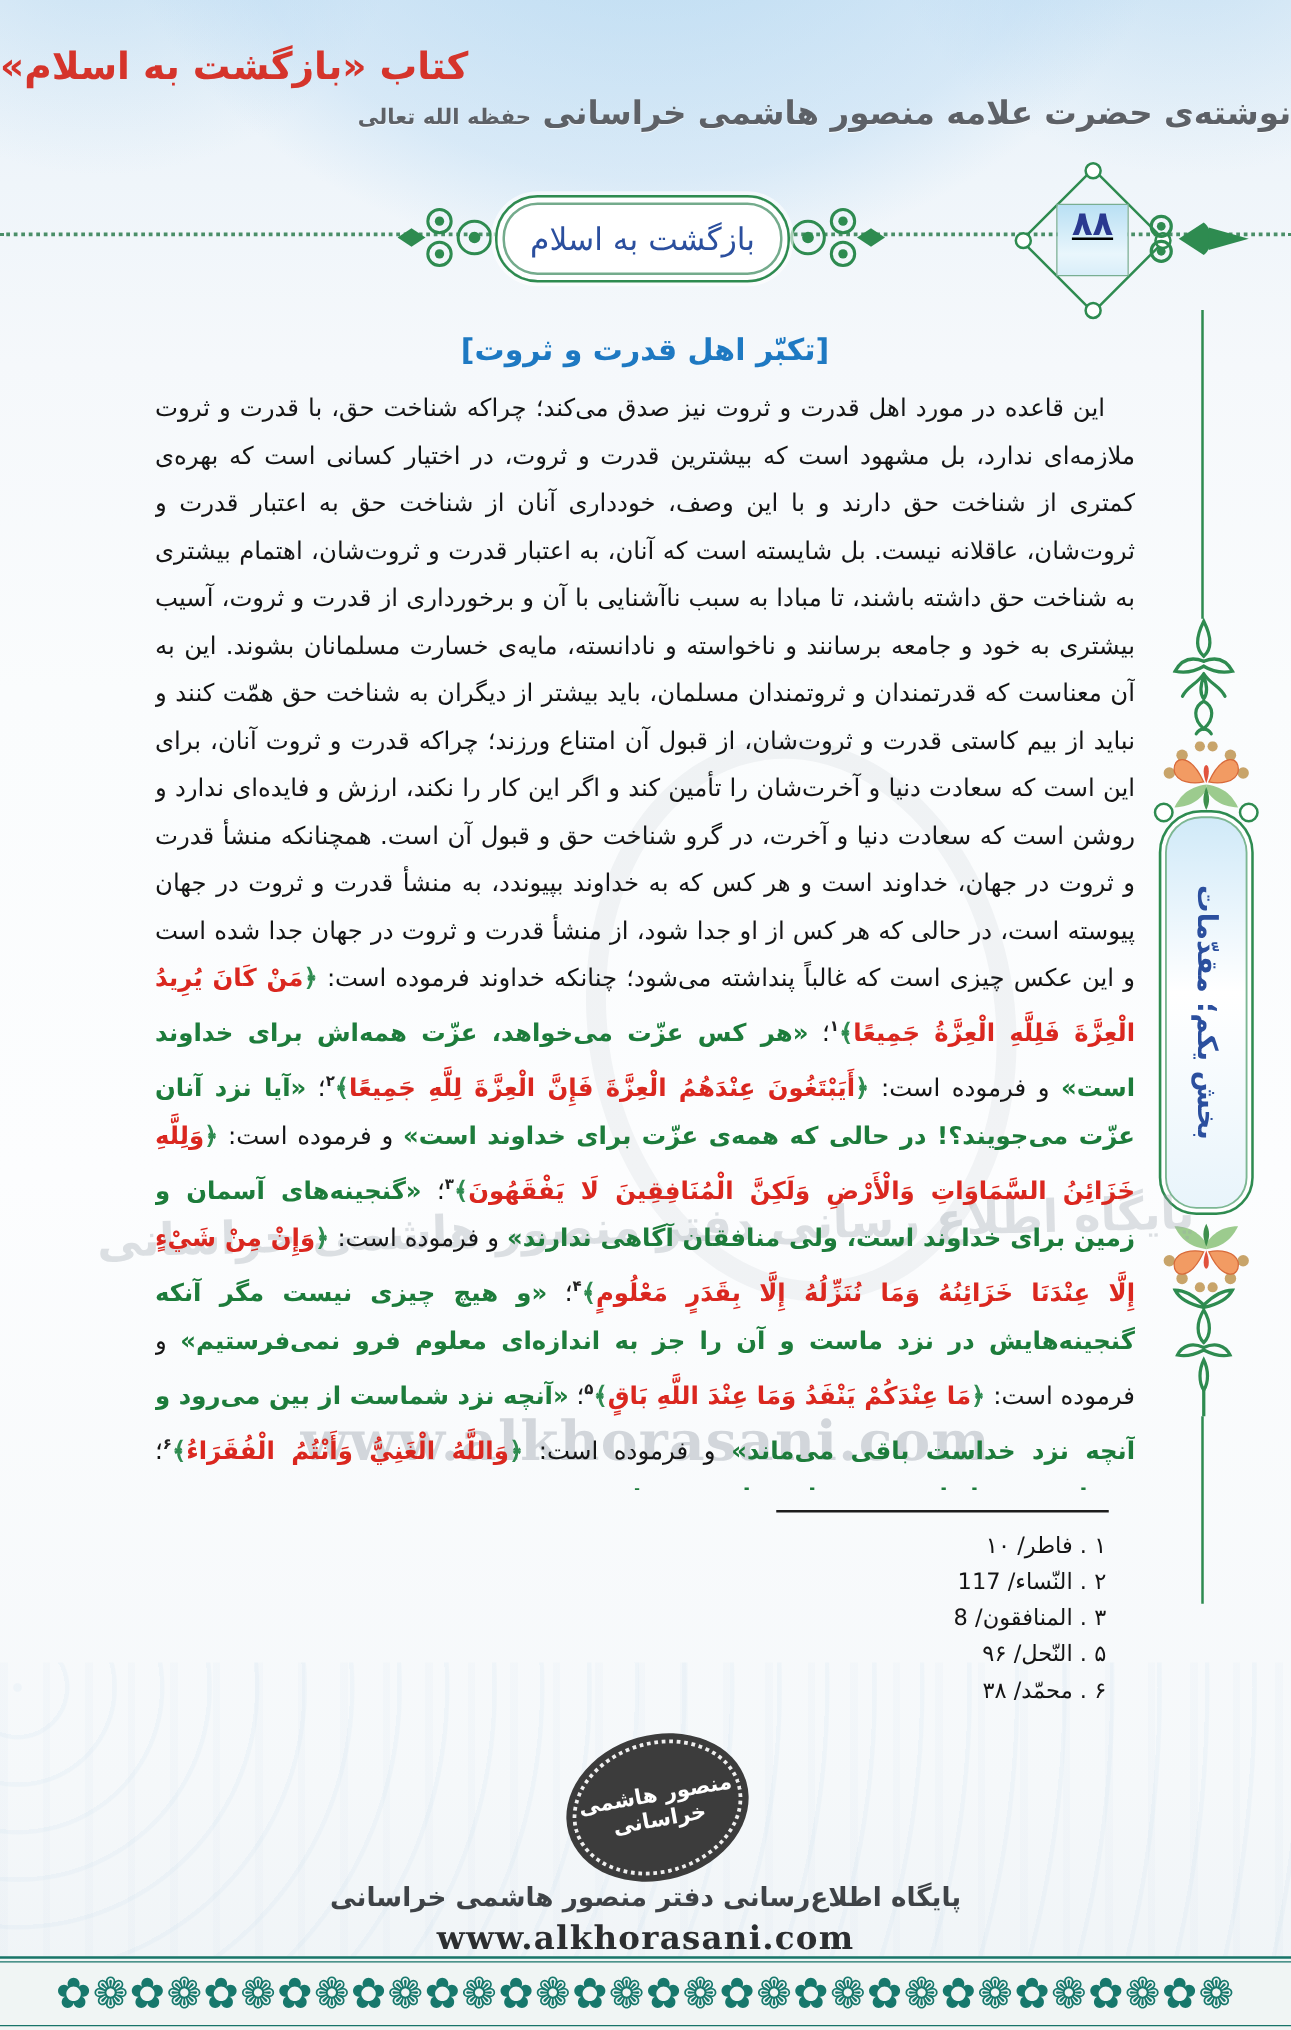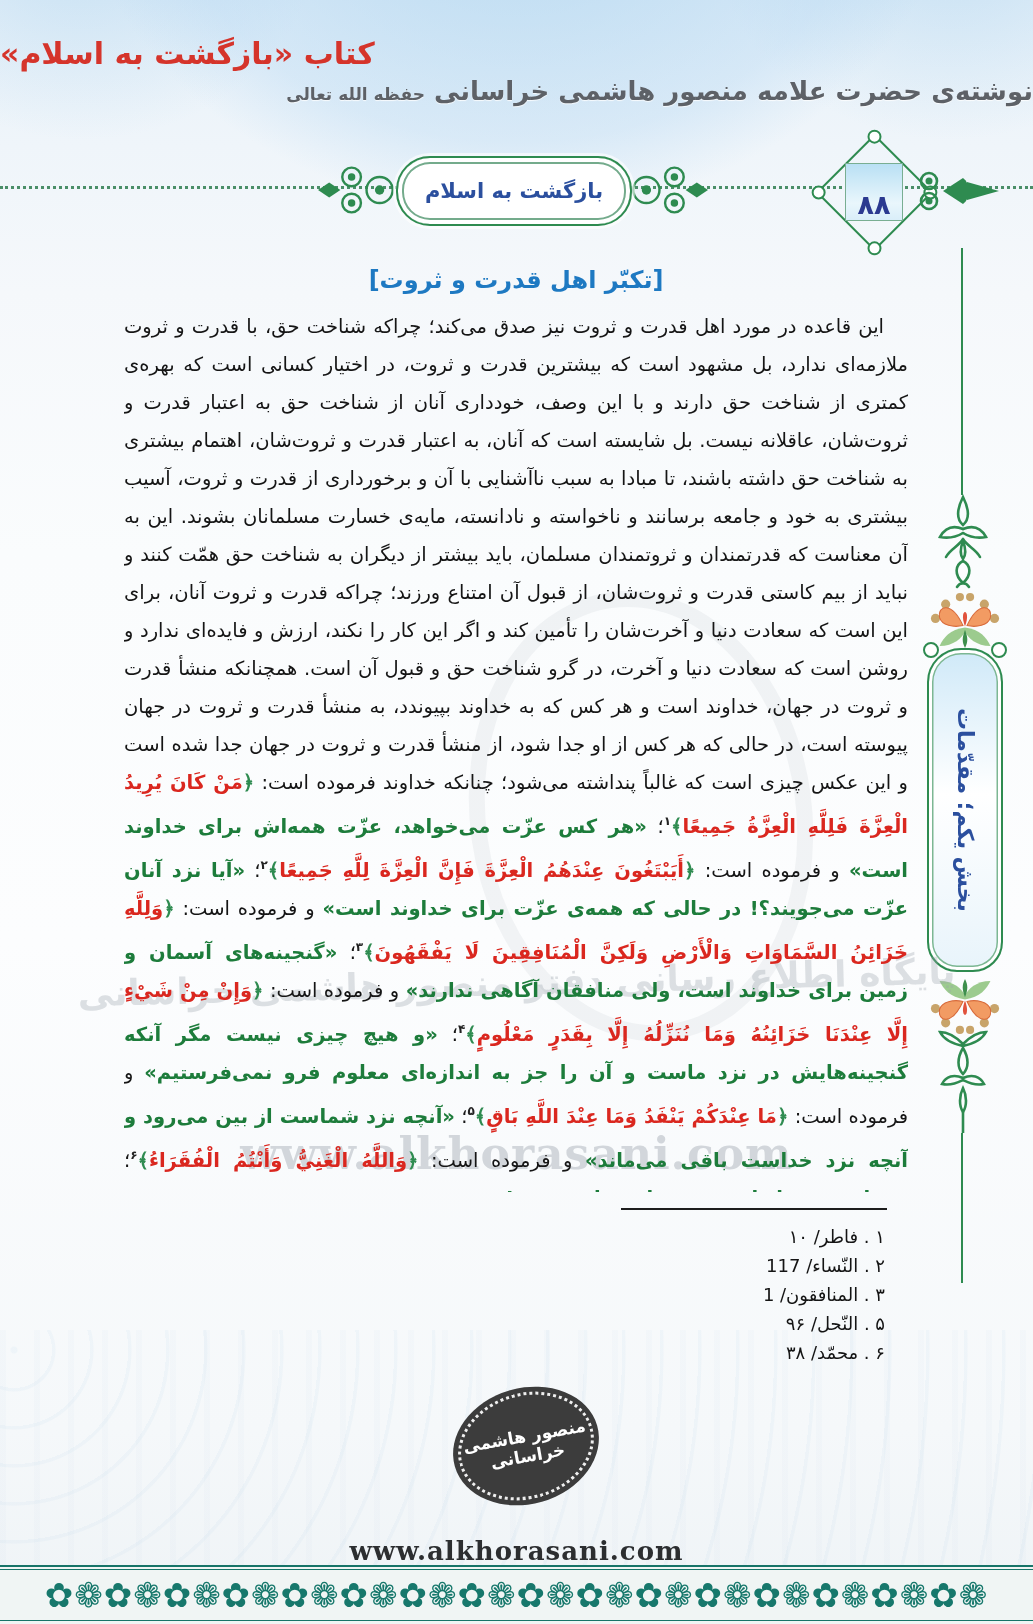--- a/index.html
+++ b/index.html
@@ -26,33 +26,33 @@
   .book-title{position:absolute;top:36px;left:0;width:100%;text-align:left;
     font-size:30px;font-weight:bold;color:#d5342b;letter-spacing:0;}
   .author-line{position:absolute;top:76px;left:0;width:100%;text-align:right;
     font-size:26px;font-weight:bold;color:#5d6167;text-shadow:0 1px 1px rgba(255,255,255,.8);}
   .author-suffix{font-size:17px;}
   .dotted-rule{position:absolute;top:186px;left:0;width:100%;border-top:3px dotted #2e7d4f;opacity:.85;}
   .band-cartouche{position:absolute;top:156px;left:396px;width:232px;height:66px;background:#fff;
     border:2px solid #2e8b50;border-radius:34px;
     box-shadow:inset 0 0 0 4px #ffffff, inset 0 0 0 6px #74ab8c, 0 0 0 3px rgba(255,255,255,.6);
     display:flex;align-items:center;justify-content:center;}
-  .band-title{font-size:21px;font-weight:bold;color:#2b4f9e;}
+  .band-title{font-size:25px;font-weight:normal;color:#2b4f9e;}
   .flourish{position:absolute;top:160px;width:84px;height:60px;}
   .flourish.right{left:624px;}
   .flourish.left{left:318px;transform:scaleX(-1);}
   
   .badge-diamond{position:absolute;left:833px;top:151px;width:79px;height:79px;
     border:2.5px solid #2e8b50;transform:rotate(45deg);border-radius:6px;}
   .badge-diamond i{position:absolute;width:10px;height:10px;border:2px solid #2e8b50;border-radius:50%;background:#fff;}
   .badge-diamond i.c1{left:-7px;top:-7px;}  .badge-diamond i.c2{right:-7px;top:-7px;}
   .badge-diamond i.c3{left:-7px;bottom:-7px;}.badge-diamond i.c4{right:-7px;bottom:-7px;}
   .badge-square{position:absolute;left:845px;top:163px;width:56px;height:56px;
     background:linear-gradient(180deg,#b9e0f4,#e9f6fc 70%,#d9eef9);
-    border:1.5px solid #79ae92;display:flex;align-items:flex-end;justify-content:center;z-index:3;}
+    border:1.5px solid #79ae92;display:flex;align-items:flex-start;justify-content:center;z-index:3;text-decoration:underline;}
   .page-number{font-size:27px;font-weight:bold;color:#2b3990;}
   .badge-arrow{position:absolute;left:915px;top:168px;width:86px;height:46px;}
   
   .section-heading{position:absolute;top:266px;right:125px;width:784px;text-align:center;
     font-size:24px;font-weight:bold;color:#1e79c2;}
   .body-paragraph{position:absolute;top:308px;right:125px;width:784px;max-height:884px;overflow:hidden;
     font-size:19.5px;line-height:38px;text-align:justify;color:#151515;text-indent:24px;z-index:2;}
   .seg-n{color:#151515;}
   .seg-r{color:#da271f;font-weight:bold;}
   .seg-g{color:#1d7c3b;font-weight:bold;}
@@ -232,31 +232,32 @@
   <div class="section-heading">[تکبّر اهل قدرت و ثروت]</div>
   <div class="body-paragraph" id="para"><span class="seg-n">این قاعده در مورد اهل قدرت و ثروت نیز صدق می‌کند؛ چراکه شناخت حق، با قدرت و ثروت ملازمه‌ای ندارد، بل مشهود است که بیشترین قدرت و ثروت، در اختیار کسانی است که بهره‌ی کمتری از شناخت حق دارند و با این وصف، خودداری آنان از شناخت حق به اعتبار قدرت و ثروت‌شان، عاقلانه نیست. بل شایسته است که آنان، به اعتبار قدرت و ثروت‌شان، اهتمام بیشتری به شناخت حق داشته باشند، تا مبادا به سبب ناآشنایی با آن و برخورداری از قدرت و ثروت، آسیب بیشتری به خود و جامعه برسانند و ناخواسته و نادانسته، مایه‌ی خسارت مسلمانان بشوند. این به آن معناست که قدرتمندان و ثروتمندان مسلمان، باید بیشتر از دیگران به شناخت حق همّت کنند و نباید از بیم کاستی قدرت و ثروت‌شان، از قبول آن امتناع ورزند؛ چراکه قدرت و ثروت آنان، برای این است که سعادت دنیا و آخرت‌شان را تأمین کند و اگر این کار را نکند، ارزش و فایده‌ای ندارد و روشن است که سعادت دنیا و آخرت، در گرو شناخت حق و قبول آن است. همچنانکه منشأ قدرت و ثروت در جهان، خداوند است و هر کس که به خداوند بپیوندد، به منشأ قدرت و ثروت در جهان پیوسته است، در حالی که هر کس از او جدا شود، از منشأ قدرت و ثروت در جهان جدا شده است و این عکس چیزی است که غالباً پنداشته می‌شود؛ چنانکه خداوند فرموده است: </span><span class="seg-br">﴿</span><span class="seg-r">مَنْ كَانَ يُرِيدُ الْعِزَّةَ فَلِلَّهِ الْعِزَّةُ جَمِيعًا</span><span class="seg-br">﴾</span><span class="seg-fn">۱</span><span class="seg-n">؛ </span><span class="seg-g">«هر کس عزّت می‌خواهد، عزّت همه‌اش برای خداوند است»</span><span class="seg-n"> و فرموده است: </span><span class="seg-br">﴿</span><span class="seg-r">أَيَبْتَغُونَ عِنْدَهُمُ الْعِزَّةَ فَإِنَّ الْعِزَّةَ لِلَّهِ جَمِيعًا</span><span class="seg-br">﴾</span><span class="seg-fn">۲</span><span class="seg-n">؛ </span><span class="seg-g">«آیا نزد آنان عزّت می‌جویند؟! در حالی که همه‌ی عزّت برای خداوند است»</span><span class="seg-n"> و فرموده است: </span><span class="seg-br">﴿</span><span class="seg-r">وَلِلَّهِ خَزَائِنُ السَّمَاوَاتِ وَالْأَرْضِ وَلَكِنَّ الْمُنَافِقِينَ لَا يَفْقَهُونَ</span><span class="seg-br">﴾</span><span class="seg-fn">۳</span><span class="seg-n">؛ </span><span class="seg-g">«گنجینه‌های آسمان و زمین برای خداوند است، ولی منافقان آگاهی ندارند»</span><span class="seg-n"> و فرموده است: </span><span class="seg-br">﴿</span><span class="seg-r">وَإِنْ مِنْ شَيْءٍ إِلَّا عِنْدَنَا خَزَائِنُهُ وَمَا نُنَزِّلُهُ إِلَّا بِقَدَرٍ مَعْلُومٍ</span><span class="seg-br">﴾</span><span class="seg-fn">۴</span><span class="seg-n">؛ </span><span class="seg-g">«و هیچ چیزی نیست مگر آنکه گنجینه‌هایش در نزد ماست و آن را جز به اندازه‌ای معلوم فرو نمی‌فرستیم»</span><span class="seg-n"> و فرموده است: </span><span class="seg-br">﴿</span><span class="seg-r">مَا عِنْدَكُمْ يَنْفَدُ وَمَا عِنْدَ اللَّهِ بَاقٍ</span><span class="seg-br">﴾</span><span class="seg-fn">۵</span><span class="seg-n">؛ </span><span class="seg-g">«آنچه نزد شماست از بین می‌رود و آنچه نزد خداست باقی می‌ماند»</span><span class="seg-n"> و فرموده است: </span><span class="seg-br">﴿</span><span class="seg-r">وَاللَّهُ الْغَنِيُّ وَأَنْتُمُ الْفُقَرَاءُ</span><span class="seg-br">﴾</span><span class="seg-fn">۶</span><span class="seg-n">؛ </span><span class="seg-g">«خداوند بی‌نیاز است و شما فقرا هستید»!</span></div>
 
   <div class="watermark-callig">پایگاه اطلاع رسانی دفتر منصور هاشمی خراسانی</div>
   <div class="watermark-url">www.alkhorasani.com</div>
 
   <div class="footnote-divider"></div>
   <div class="footnotes" id="footnotes">
       <div>۱ . فاطر/ ۱۰</div>
       <div>۲ . النّساء/ 117</div>
-      <div>۳ . المنافقون/ 1</div>
+      <div>۳ . المنافقون/ 8</div>
       <div>۵ . النّحل/ ۹۶</div>
       <div>۶ . محمّد/ ۳۸</div>
     </div>
 
   <div class="seal">
     <div class="seal-body">
       <div class="seal-ring"></div>
       <div class="seal-text">منصور هاشمی خراسانی</div>
     </div>
   </div>
+  <div class="footer-callig">پایگاه اطلاع‌رسانی دفتر منصور هاشمی خراسانی</div>
   <div class="footer-url">www.alkhorasani.com</div>
 
   <div class="bottom-band">
     <div class="inner-line"></div>
     <div class="flower-row" id="flowerRow">❁✿❁✿❁✿❁✿❁✿❁✿❁✿❁✿❁✿❁✿❁✿❁✿❁✿❁✿❁✿❁✿</div>
     <div class="inner-line"></div>
   </div>
 
 </div>
 

